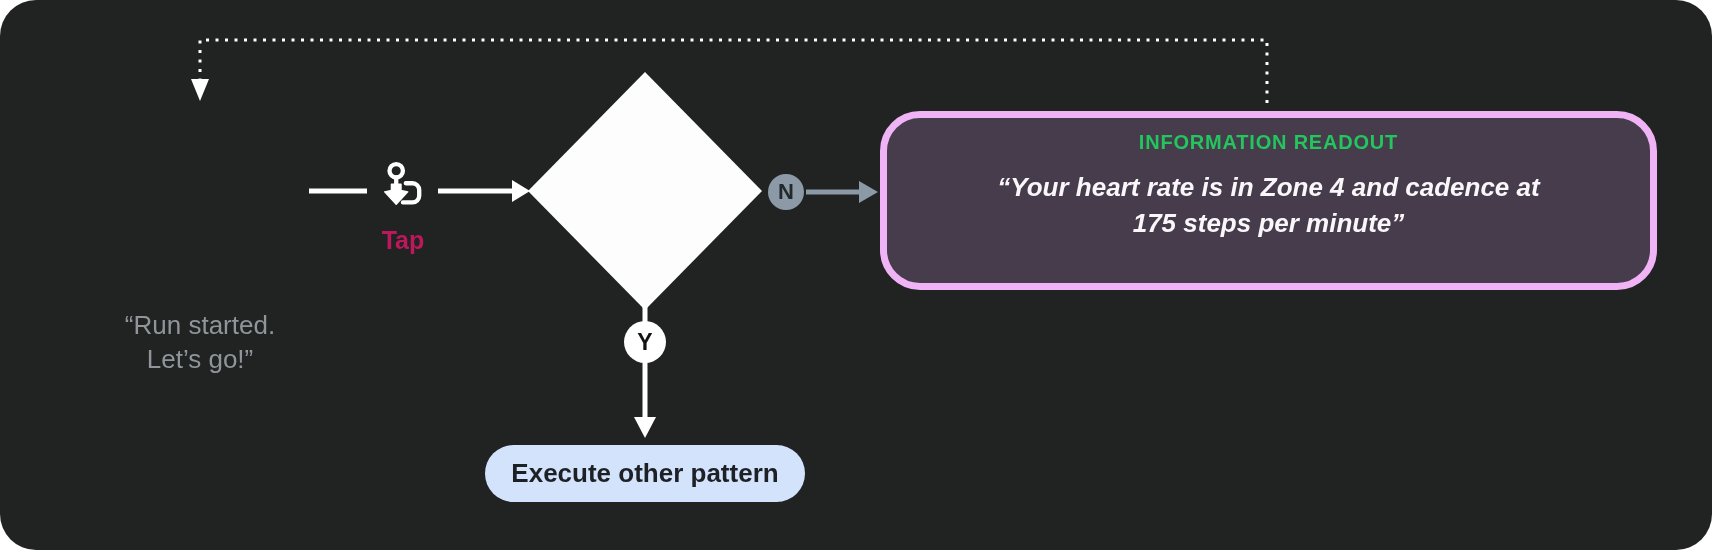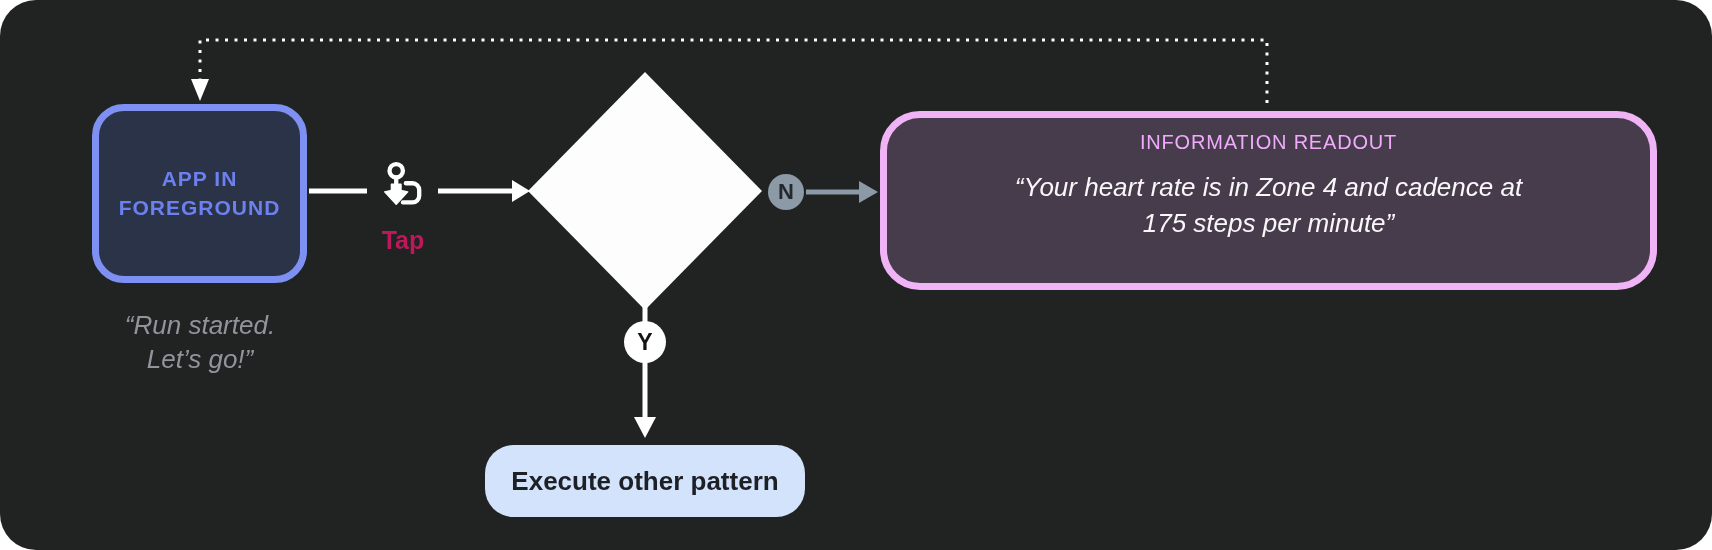--- a/index.html
+++ b/index.html
@@ -18,21 +18,21 @@
     box-sizing:border-box;border:7px solid #7e90f2;border-radius:32px;
     background:#2b3348;display:flex;align-items:center;justify-content:center;
     z-index:2;
   }
   .app-box-label{
     color:#6c81ef;font-weight:700;font-size:21px;letter-spacing:1px;
     text-align:center;line-height:1.35;white-space:pre-line;
   }
   .app-quote{
     position:absolute;left:60px;top:308px;width:280px;text-align:center;
-    color:#8f959b;font-style:italic;font-size:26px;line-height:1.32;
+    color:#8f959b;font-size:26px;line-height:1.32;
     white-space:pre-line;z-index:2;
   }
 
   
   .tap-icon{position:absolute;left:378px;top:160px;width:46px;height:58px;z-index:2;}
   .tap-label{
     position:absolute;left:363px;top:226px;width:80px;text-align:center;
     color:#be185d;font-weight:700;font-size:25px;z-index:2;
   }
 
@@ -58,31 +58,31 @@
   }
 
   
   .readout-box{
     position:absolute;left:880px;top:111px;width:777px;height:179px;
     box-sizing:border-box;border:7px solid #f0b4f6;border-radius:40px;
     background:#473c4b;display:flex;flex-direction:column;align-items:center;
     z-index:2;
   }
   .readout-title{
-    margin-top:13px;color:#f0abfc;font-weight:400;font-size:20px;
+    margin-top:13px;color:#22c55e;font-weight:700;font-size:20px;
     letter-spacing:0.8px;
   }
   .readout-quote{
-    margin-top:15px;color:#faf7fb;font-weight:400;font-style:italic;
+    margin-top:15px;color:#faf7fb;font-weight:700;font-style:italic;
     font-size:26px;line-height:1.4;text-align:center;white-space:pre-line;
   }
 
   
   .execute-pill{
-    position:absolute;left:485px;top:445px;width:320px;height:72px;
+    position:absolute;left:485px;top:445px;width:320px;height:57px;
     border-radius:28.5px;background:#d3e3fc;display:flex;align-items:center;
     justify-content:center;color:#1d2126;font-weight:700;font-size:26px;
     z-index:2;
   }
 </style>
 </head>
 <body>
 
 <div class="frame">
   <div class="canvas"></div>
@@ -100,24 +100,20 @@
     <polygon points="645,72 762,191 645,310 528,191" fill="#fdfdfd"></polygon>
 
     <line x1="806" y1="192" x2="859" y2="192" stroke="#8b9aa6" stroke-width="5"></line>
     <polygon points="859,181 859,203 878,192" fill="#8b9aa6"></polygon>
 
     <line x1="645" y1="306" x2="645" y2="323" stroke="#ffffff" stroke-width="5"></line>
     <line x1="645" y1="361" x2="645" y2="418" stroke="#ffffff" stroke-width="5"></line>
     <polygon points="634,417 656,417 645,438" fill="#ffffff"></polygon>
   </svg>
 
-  <div class="app-box">
-    <div class="app-box-label">APP IN
-FOREGROUND</div>
-  </div>
   <div class="app-quote">“Run started.
 Let’s go!”</div>
 
   <svg class="tap-icon" viewBox="0 0 48 58">
     <g stroke="#ffffff" stroke-width="4.5" fill="none" stroke-linecap="round" stroke-linejoin="round">
       <circle cx="19" cy="10" r="7"></circle>
       <line x1="19" y1="17" x2="19" y2="26"></line>
       <path d="M29,23 h7 a7,7 0 0 1 7,7 v6 a7,7 0 0 1 -7,7 h-10"></path>
     </g>
     <path d="M19,45 L7,32 l7,-1.5 V24 h10 v6.5 l7,1.5 Z" fill="#ffffff" stroke="#ffffff" stroke-width="1.5" stroke-linejoin="round"></path>

